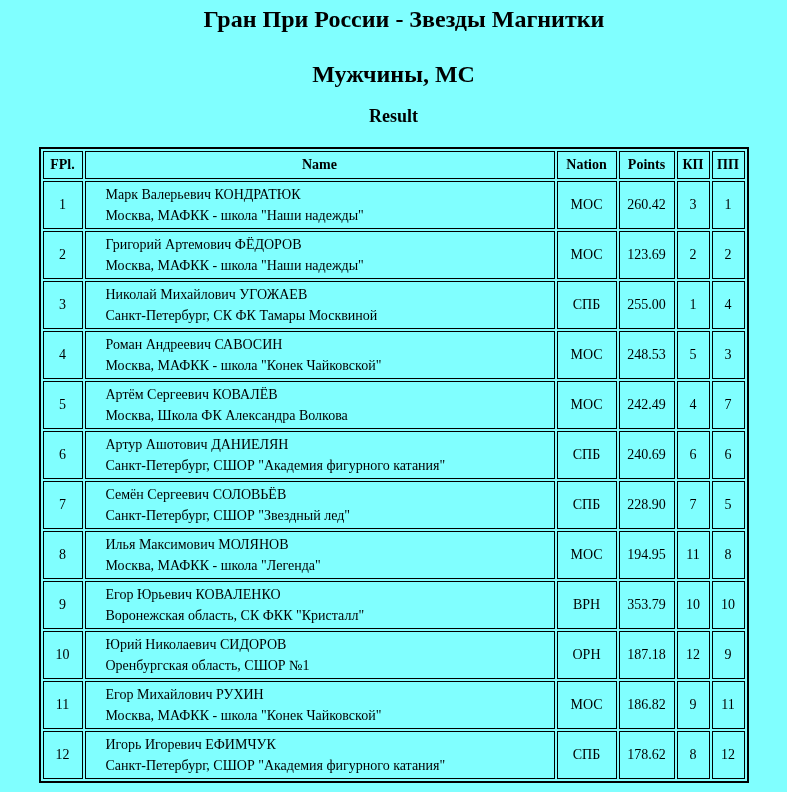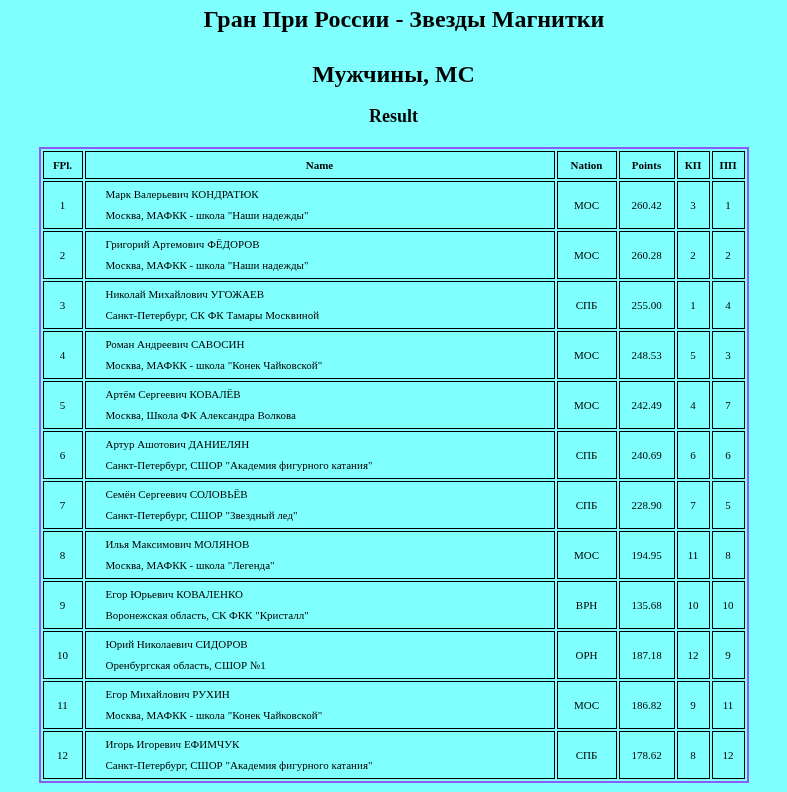--- a/index.html
+++ b/index.html
@@ -28,25 +28,25 @@
   }
   h2.result-heading {
     font-size: 18px;
     font-weight: bold;
     text-align: center;
     margin: 18px 0 20px 0;
   }
   table.results {
     border-collapse: separate;
     border-spacing: 2px;
-    border: 2px solid #8b5cf6;
+    border: 2px solid #000000;
     margin: 16px auto;
     width: 710px;
     table-layout: fixed;
-    font-size: 11px;
+    font-size: 14px;
   }
   th, td {
     border: 1px solid #000000;
     padding: 1px 3px;
     text-align: center;
     vertical-align: middle;
     overflow: hidden;
   }
   th {
     font-weight: bold;
@@ -112,21 +112,21 @@
           <td class="c-kp">3</td>
           <td class="c-pp">1</td>
         </tr>
         <tr>
           <td class="c-fpl">2</td>
           <td class="c-name">
             <div class="line">Григорий Артемович ФЁДОРОВ</div>
             <div class="line">Москва, МАФКК - школа "Наши надежды"</div>
           </td>
           <td class="c-nation">МОС</td>
-          <td class="c-points">260.28</td>
+          <td class="c-points">123.69</td>
           <td class="c-kp">2</td>
           <td class="c-pp">2</td>
         </tr>
         <tr>
           <td class="c-fpl">3</td>
           <td class="c-name">
             <div class="line">Николай Михайлович УГОЖАЕВ</div>
             <div class="line">Санкт-Петербург, СК ФК Тамары Москвиной</div>
           </td>
           <td class="c-nation">СПБ</td>
@@ -189,21 +189,21 @@
           <td class="c-kp">11</td>
           <td class="c-pp">8</td>
         </tr>
         <tr>
           <td class="c-fpl">9</td>
           <td class="c-name">
             <div class="line">Егор Юрьевич КОВАЛЕНКО</div>
             <div class="line">Воронежская область, СК ФКК "Кристалл"</div>
           </td>
           <td class="c-nation">ВРН</td>
-          <td class="c-points">135.68</td>
+          <td class="c-points">353.79</td>
           <td class="c-kp">10</td>
           <td class="c-pp">10</td>
         </tr>
         <tr>
           <td class="c-fpl">10</td>
           <td class="c-name">
             <div class="line">Юрий Николаевич СИДОРОВ</div>
             <div class="line">Оренбургская область, СШОР №1</div>
           </td>
           <td class="c-nation">ОРН</td>

